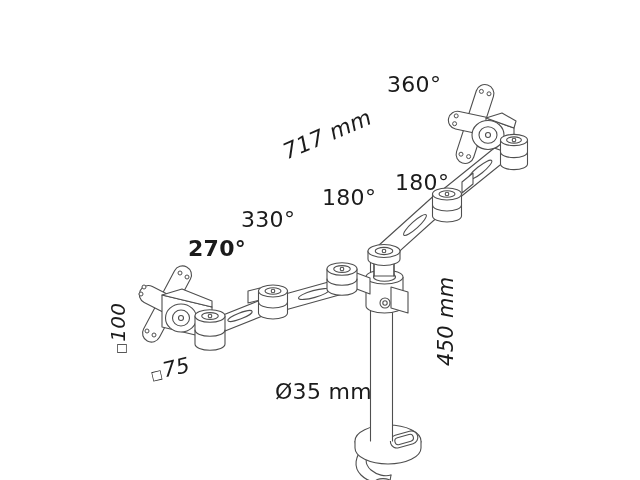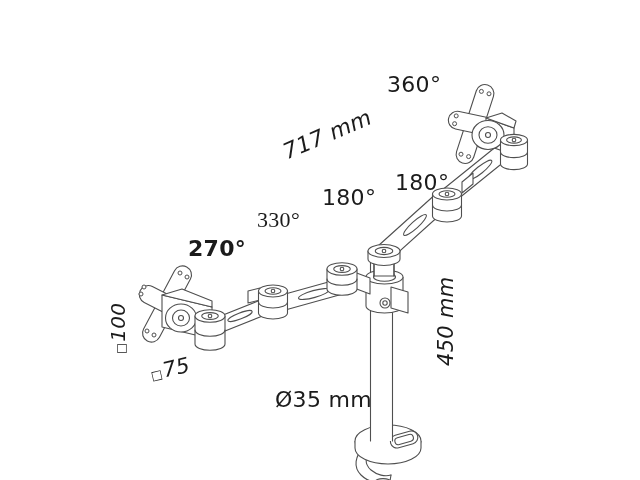--- a/index.html
+++ b/index.html
@@ -16,25 +16,25 @@
   .ann{
     position:absolute;color:#1b1b1b;white-space:nowrap;line-height:1;
     font-size:22px;letter-spacing:0.3px;
   }
   .it{font-style:italic;}
   .sq{font-size:0.58em;font-style:italic;margin-right:1px;}
   #ann-360 {left:387px;top:29px;}
   #ann-717 {left:280px;top:98px;transform:rotate(-23deg);transform-origin:left top;}
   #ann-180-inner{left:322px;top:142px;}
   #ann-180-outer{left:395px;top:127px;}
-  #ann-330 {left:257px;top:164px;font-family:Liberation Serif, serif;}
+  #ann-330 {left:241px;top:164px;}
   #ann-270 {left:188px;top:193px;font-weight:bold;}
   #ann-100 {left:108px;top:309px;font-size:20px;transform:rotate(-90deg);transform-origin:left top;}
   #ann-75  {left:150px;top:314px;font-size:21px;transform:rotate(-13deg);}
-  #ann-d35 {left:275px;top:344px;}
+  #ann-d35 {left:275px;top:336px;}
   #ann-450 {left:436px;top:321px;font-size:21px;transform:rotate(-90deg);transform-origin:left top;}
 </style>
 </head>
 <body>
 
 <div class="stage">
 
   <svg width="640" height="480" viewBox="0 0 640 480">
 
     <g>

